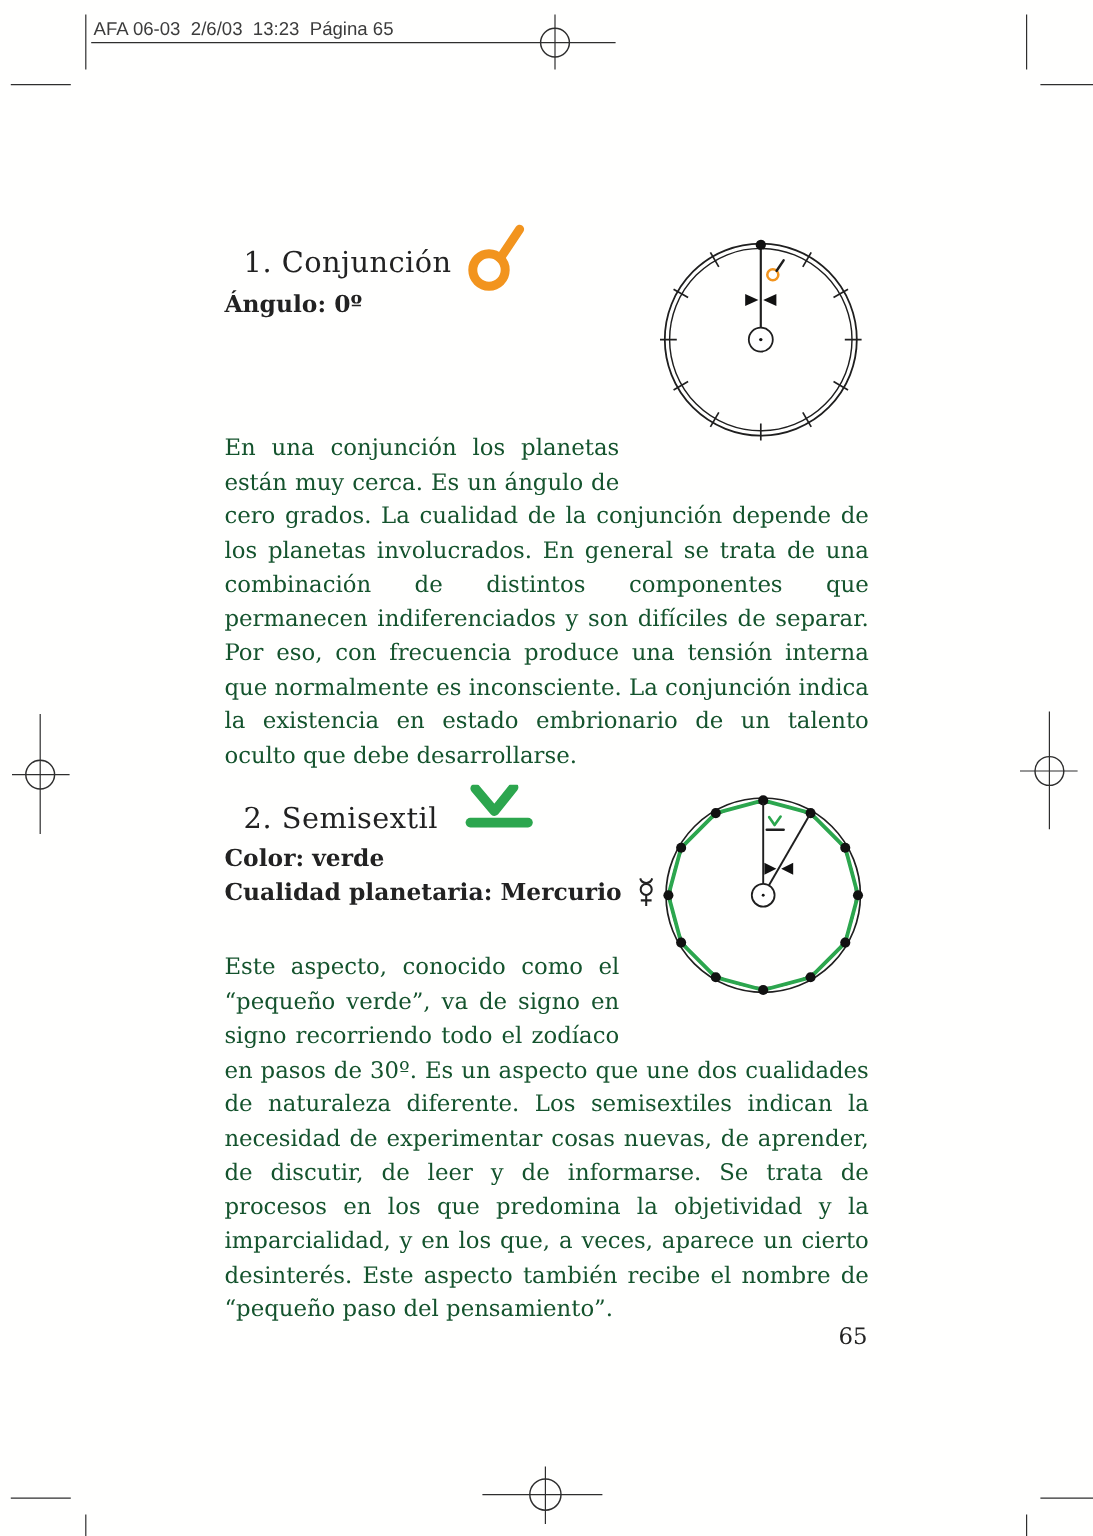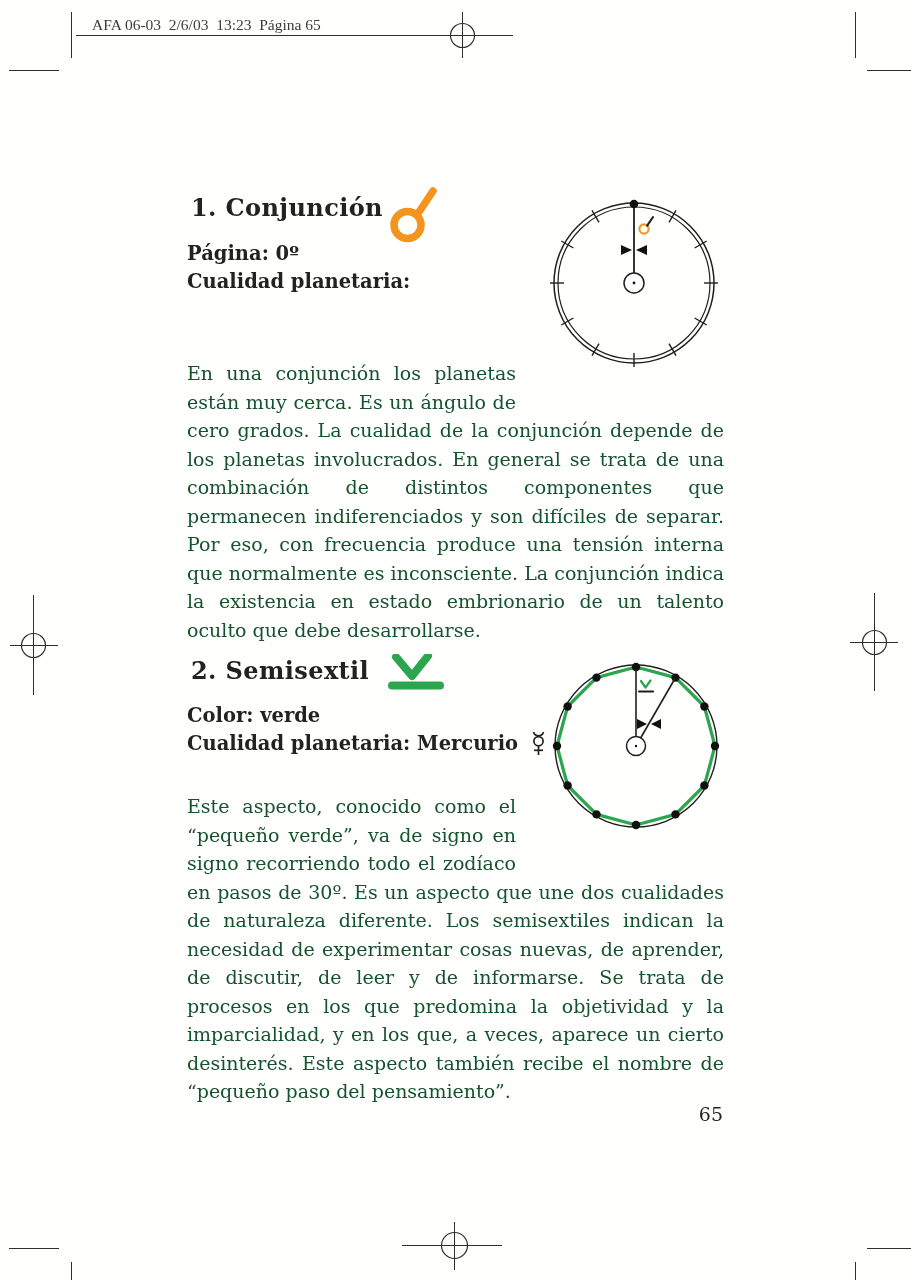--- a/index.html
+++ b/index.html
@@ -3,31 +3,31 @@
 <meta charset="utf-8">
 <style>
   html,body{margin:0;padding:0;background:#ffffff;}
   #page{
     position:relative;width:911px;height:1280px;background:#fffffe;
     font-family:"DejaVu Serif","Liberation Serif",serif;color:#1e1e1e;overflow:hidden;
   }
   .abs{position:absolute;}
   
   #slug{
-    left:92px;top:16px;
-    font-family:Liberation Serif, serif;
+    left:78px;top:16px;
+    font-family:Liberation Sans, sans-serif;
     font-size:15.5px;color:#3c3c3c;white-space:pre;
   }
   
   #marks{left:0;top:0;pointer-events:none;}
   #marks line{stroke:#2e2e2e;stroke-width:1;}
   #marks circle{stroke:#2e2e2e;stroke-width:1.2;fill:none;}
   
   .sec-heading{
-    margin:4px;font-size:24px;font-weight:bold;letter-spacing:.4px;color:#222;
+    margin:16px;font-size:24px;font-weight:normal;letter-spacing:.4px;color:#222;
   }
   
   .info{font-size:19.5px;font-weight:bold;line-height:27.5px;color:#222;}
   .info .icon{display:inline-block;vertical-align:-4px;margin-left:5px;}
   .info .icon.mercury{vertical-align:-6px;}
   
   .para{
     width:537px;font-size:19px;line-height:28.5px;text-align:justify;color:#14532d;
   }
   .wrap-spacer{float:right;width:208px;}
@@ -84,22 +84,21 @@
   <div id="slug" class="abs">AFA 06-03  2/6/03  13:23  Página 65</div>
 
   <h2 class="sec-heading abs" style="left:187px;top:189px">1. Conjunción</h2>
 
   <svg class="abs" style="left:389px;top:185px" width="50" height="58" viewBox="0 0 50 58">
     <circle cx="18.5" cy="40" r="13.5" fill="none" stroke="#F2941E" stroke-width="7.5"></circle>
     <line x1="28" y1="30" x2="44" y2="6" stroke="#F2941E" stroke-width="7.5" stroke-linecap="round"></line>
   </svg>
 
   <div class="info abs" style="left:187px;top:240px">
-    <div>Página: 0º</div>
-    <div>Cualidad planetaria:</div>
+    <div>Ángulo: 0º</div>
   </div>
 
   <svg class="abs diagram" style="left:549px;top:198px" width="170" height="170" viewBox="0 0 170 170">
     <circle class="rim" cx="85" cy="85" r="80" stroke-width="1.5"></circle>
     <circle class="rim" cx="85" cy="85" r="76" stroke-width="1.2"></circle>
     <g stroke="#1f1f1f" stroke-width="1.4">
       <line x1="120" y1="24.4" x2="127" y2="12.3"></line>
       <line x1="145.6" y1="50" x2="157.7" y2="43"></line>
       <line x1="155" y1="85" x2="169" y2="85"></line>
       <line x1="145.6" y1="120" x2="157.7" y2="127"></line>

